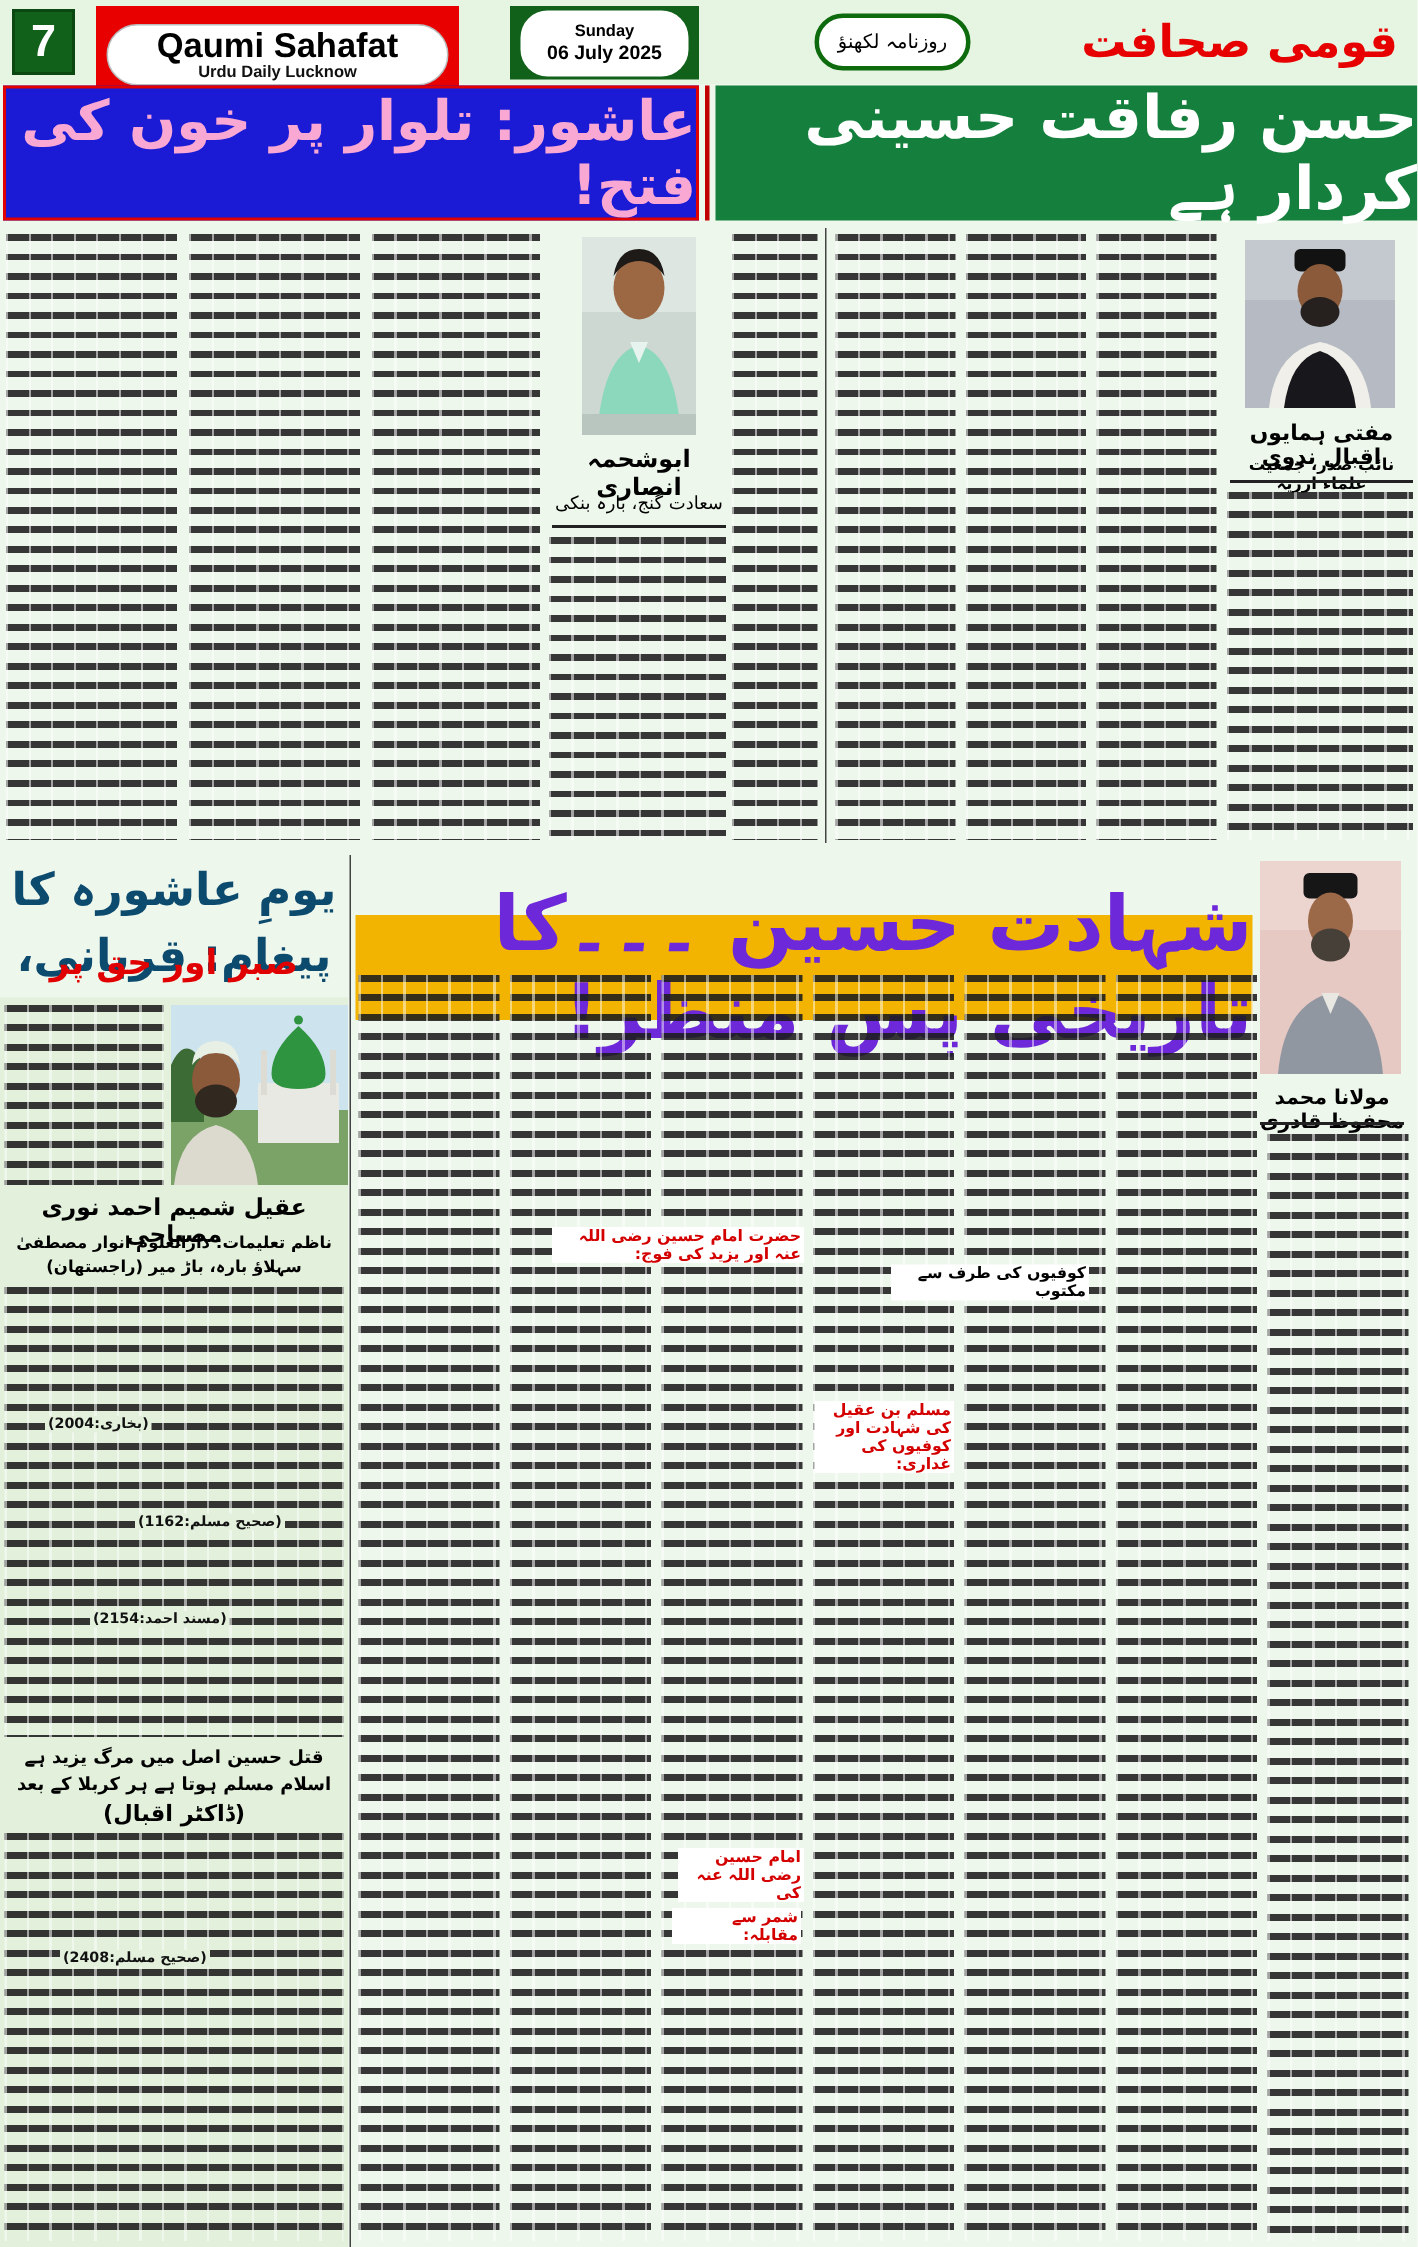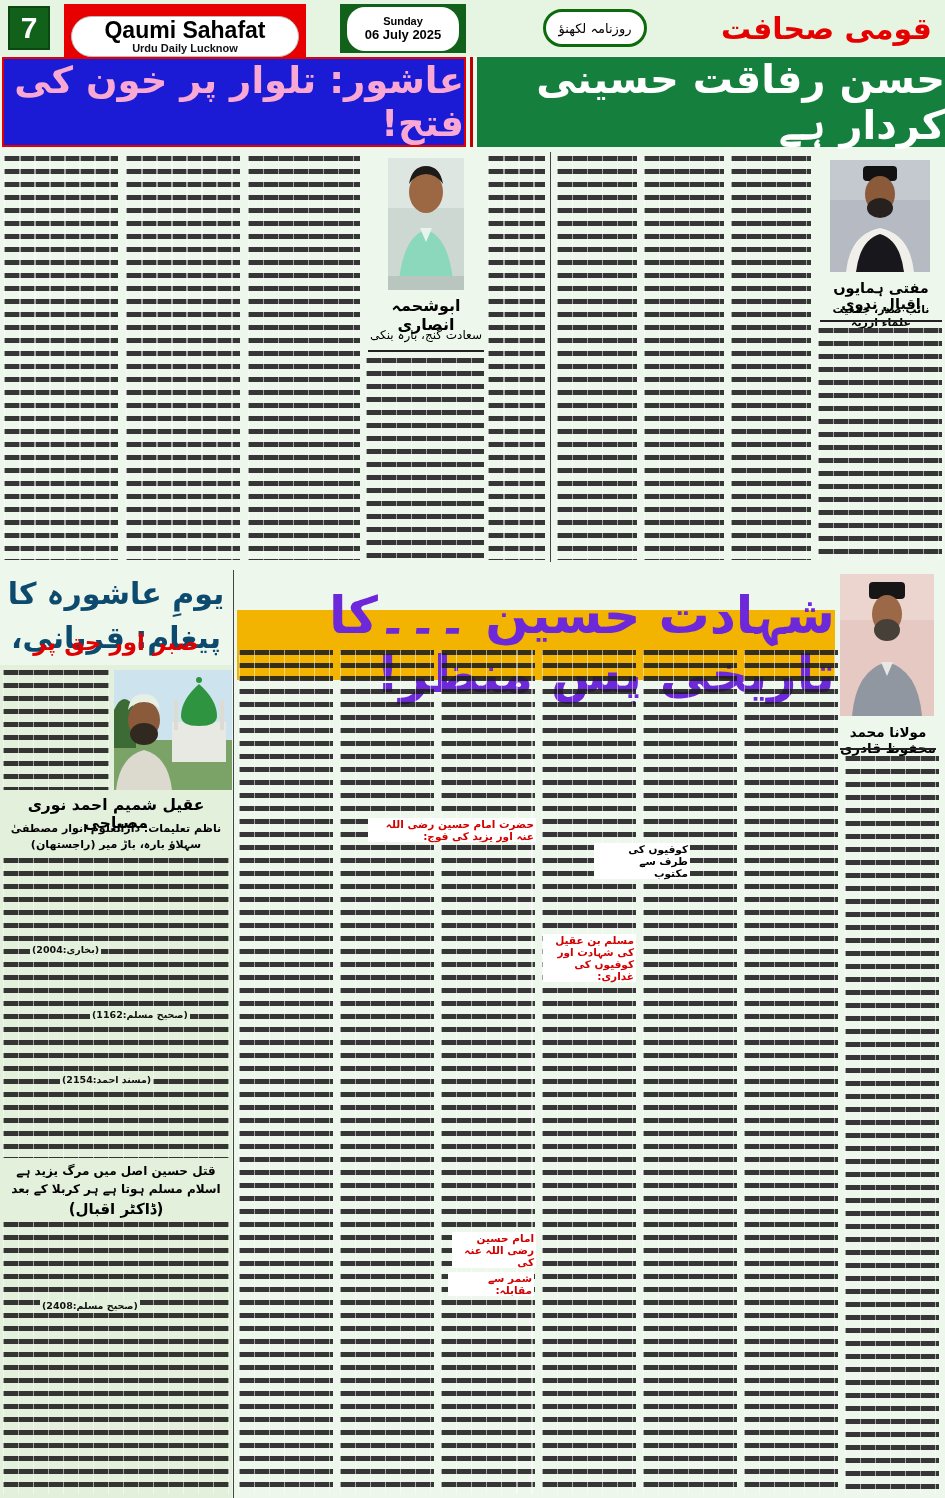--- a/index.html
+++ b/index.html
@@ -170,18 +170,18 @@
 
   <div class="abs tx" style="left:239px;top:650px;width:94px;height:844px;"></div>
   <div class="abs tx" style="left:340px;top:650px;width:94px;height:844px;"></div>
   <div class="abs tx" style="left:441px;top:650px;width:94px;height:844px;"></div>
   <div class="abs tx" style="left:542px;top:650px;width:94px;height:844px;"></div>
   <div class="abs tx" style="left:643px;top:650px;width:94px;height:844px;"></div>
   <div class="abs tx" style="left:744px;top:650px;width:94px;height:844px;"></div>
   <div class="abs tx" style="left:845px;top:756px;width:94px;height:738px;"></div>
 
   <div class="abs inlinehead red" style="left:368px;top:818px;width:168px;">حضرت امام حسین رضی اللہ عنہ اور یزید کی فوج:</div>
-  <div class="abs inlinehead blackb" style="left:594px;top:843px;width:96px;padding-left:12px;">کوفیوں کی طرف سے مکتوب</div>
+  <div class="abs inlinehead blackb" style="left:594px;top:843px;width:132px;padding-left:12px;">کوفیوں کی طرف سے مکتوب</div>
   <div class="abs inlinehead red" style="left:543px;top:934px;width:93px;">مسلم بن عقیل کی شہادت اور کوفیوں کی غداری:</div>
   <div class="abs inlinehead red" style="left:448px;top:1272px;width:86px;">شمر سے مقابلہ:</div>
   <div class="abs inlinehead red" style="left:452px;top:1232px;width:84px;">امام حسین رضی اللہ عنہ کی</div>
 
 </div>
 
 </body></html>

